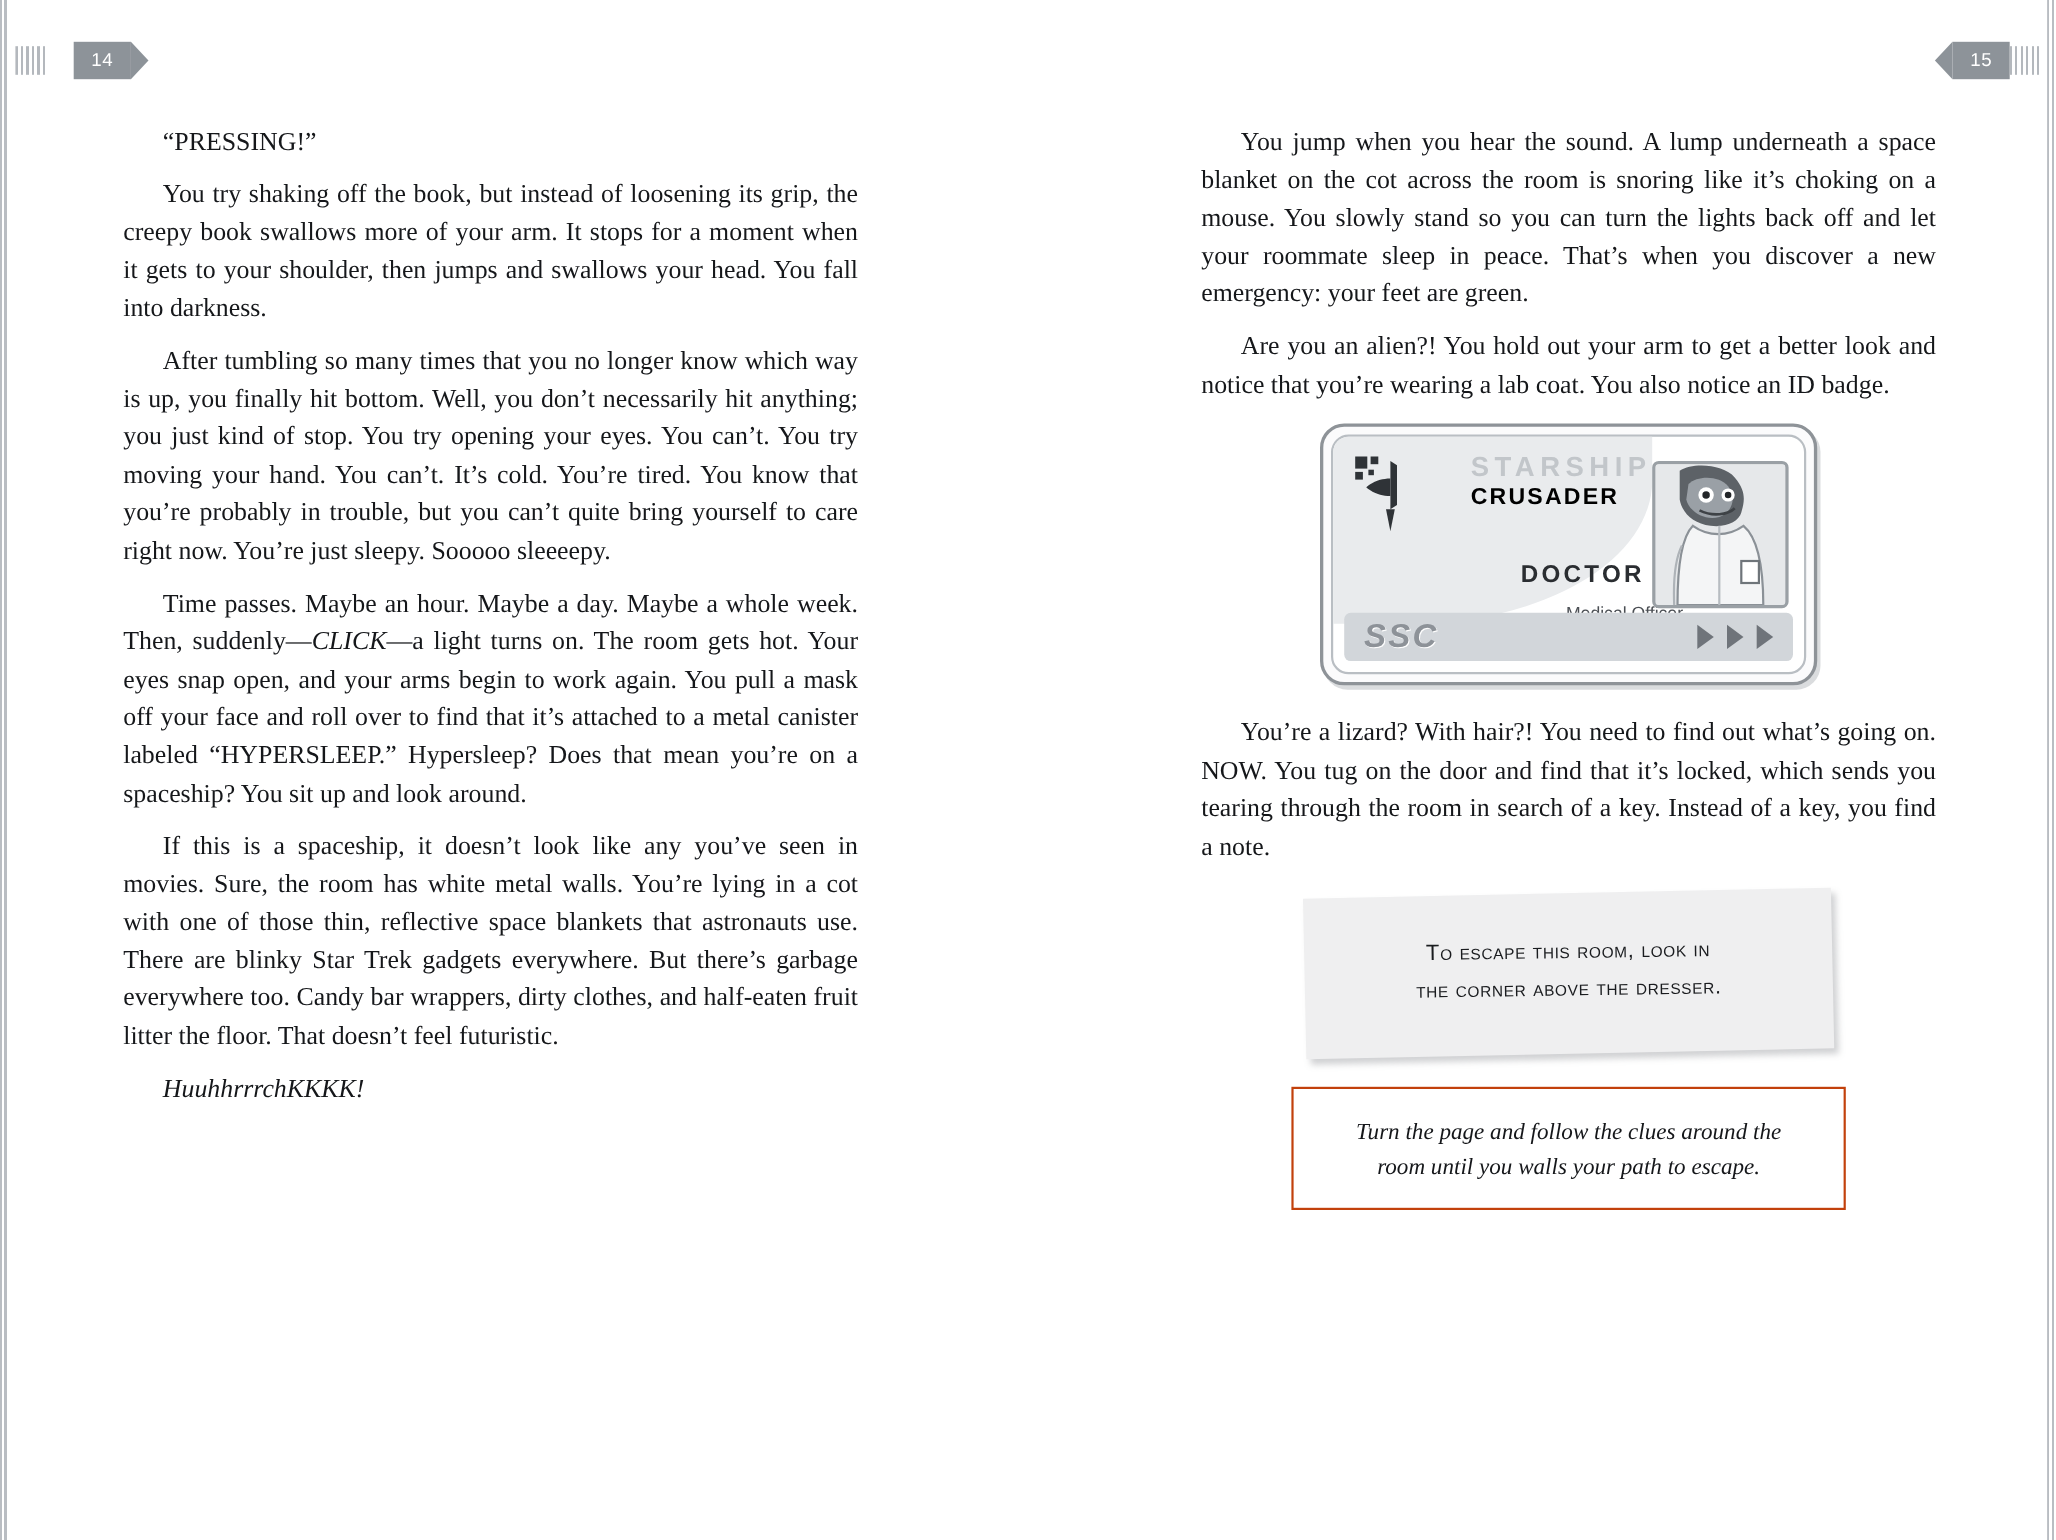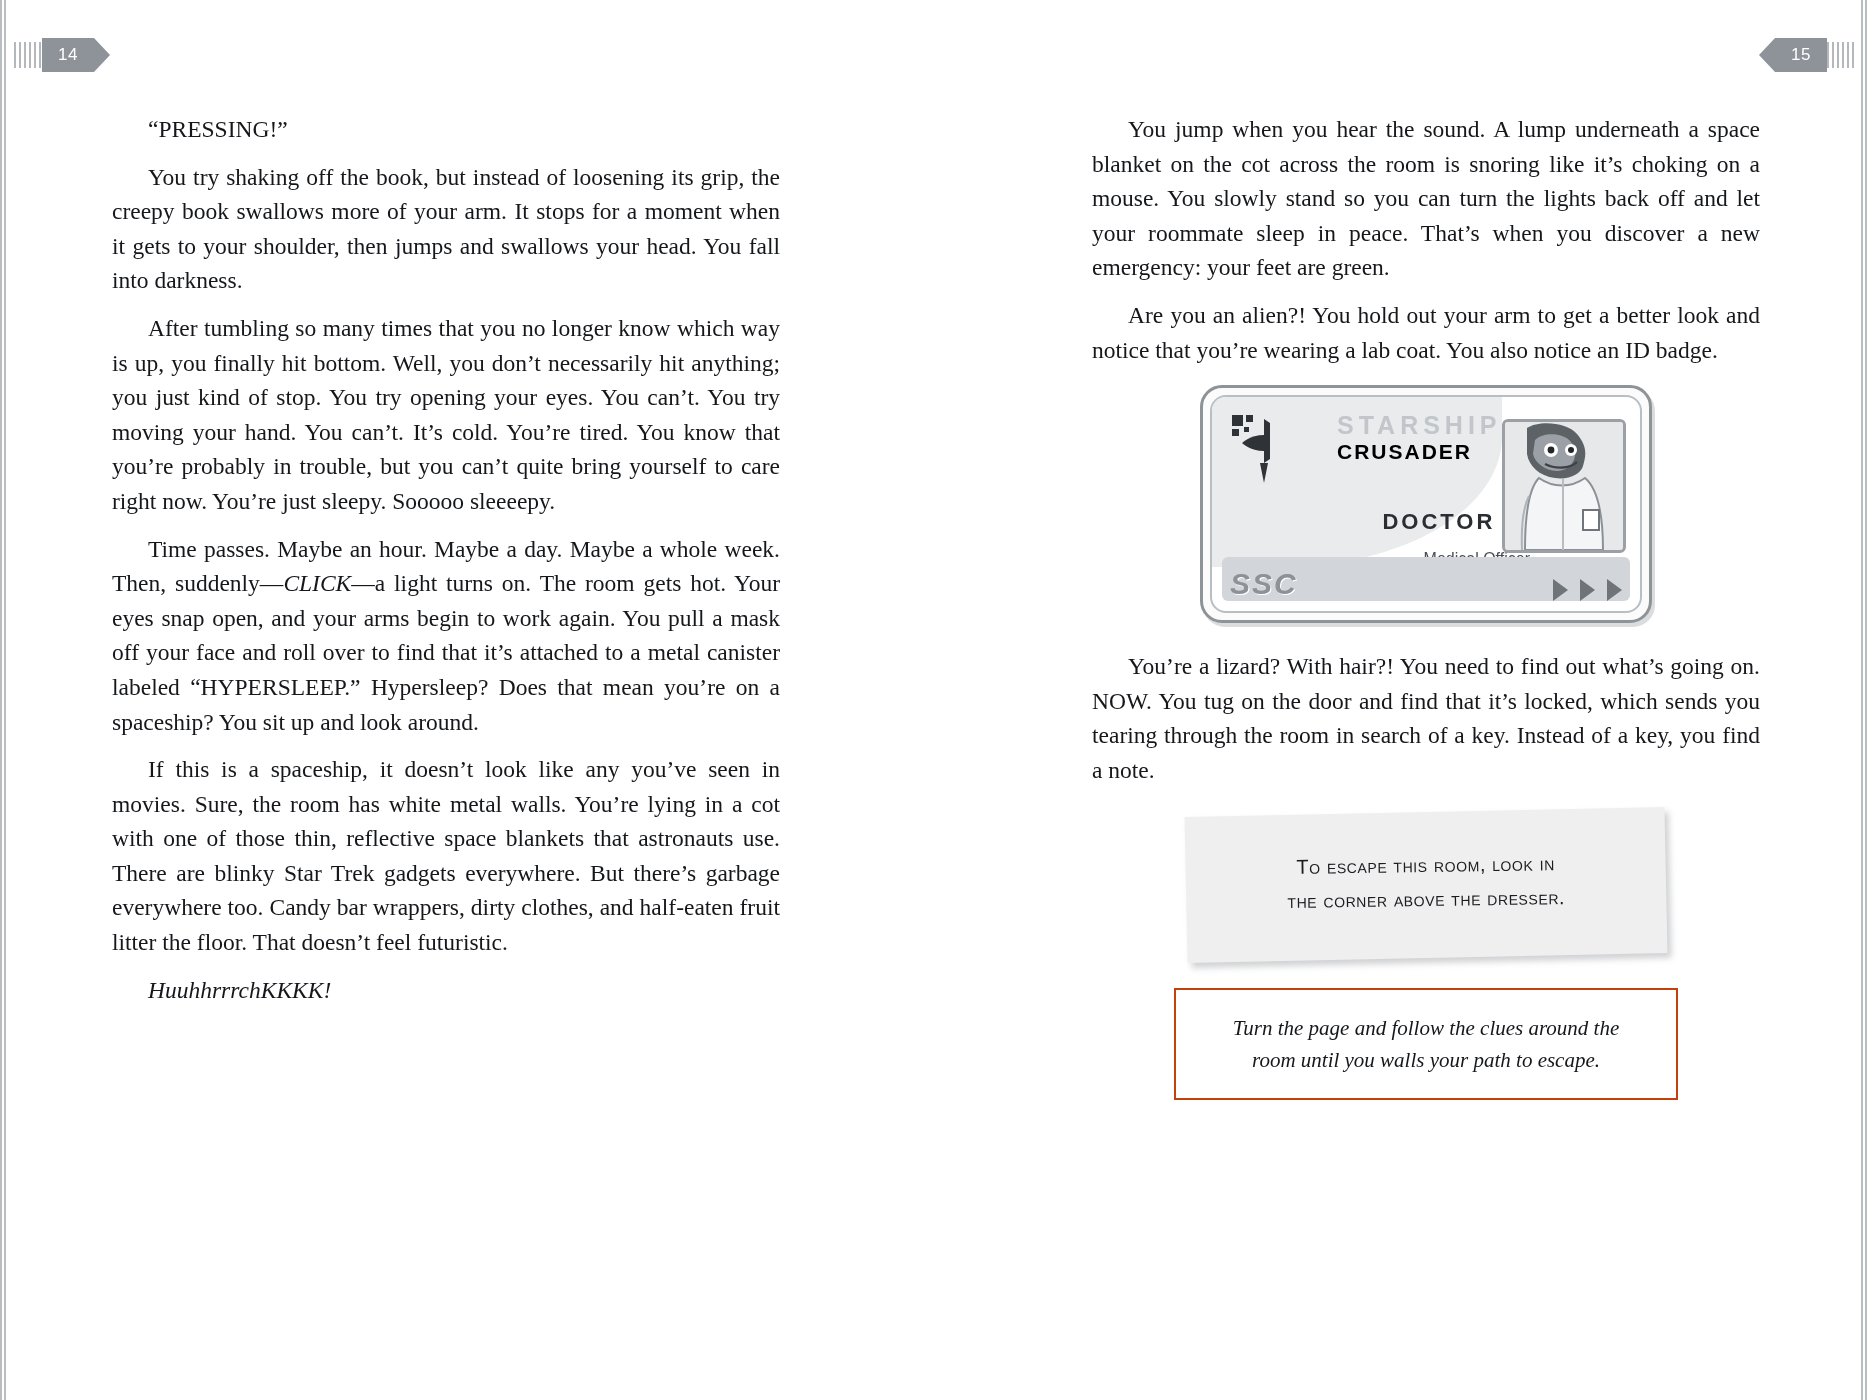--- a/index.html
+++ b/index.html
@@ -29,21 +29,21 @@
   .edge-right { right: 0; }
 
   
   .folio {
     position: absolute;
     top: 38px;
     height: 34px;
     display: flex;
     align-items: center;
   }
-  .folio-left { left: 14px; }
+  .folio-left { left: 14px; gap: 25px; }
   .folio-right { right: 14px; }
 
   .folio-hatch {
     width: 28px;
     height: 26px;
     background: repeating-linear-gradient(to right,
       #b4b8bd 0px, #b4b8bd 2px, #ffffff 2px, #ffffff 5px);
   }
   .folio-tab {
     position: relative;
@@ -203,23 +203,23 @@
   }
   .badge-strip {
     position: absolute;
     left: 10px;
     right: 10px;
     bottom: 10px;
     height: 44px;
     background: #d2d6da;
     border-radius: 6px;
     display: flex;
-    align-items: flex-end;
+    align-items: center;
     justify-content: space-between;
-    padding: 0 8px;
+    padding: 0 18px;
     box-sizing: border-box;
   }
   .badge-strip .ssc {
     font-family: "Liberation Sans", sans-serif;
     font-style: italic;
     font-weight: bold;
     font-size: 30px;
     letter-spacing: 2px;
     color: #8d9298;
     text-shadow: 1px 1px 0 #ffffff;

